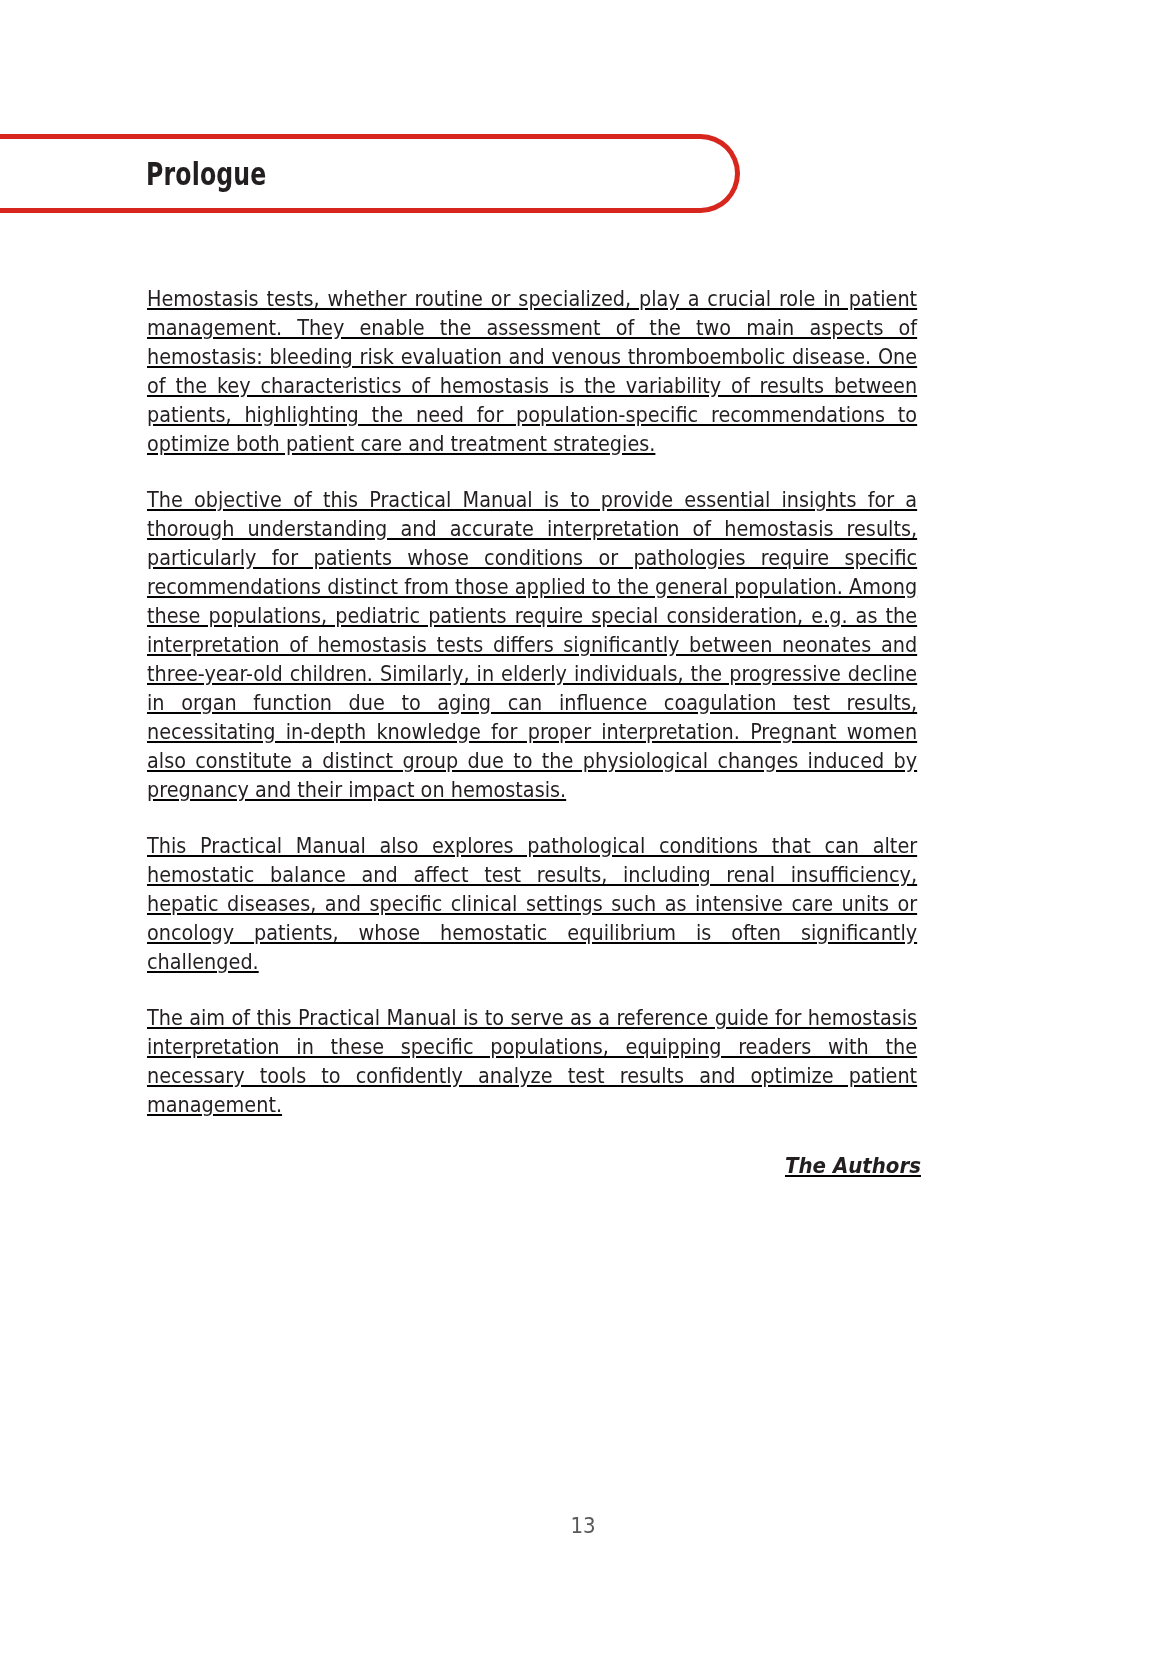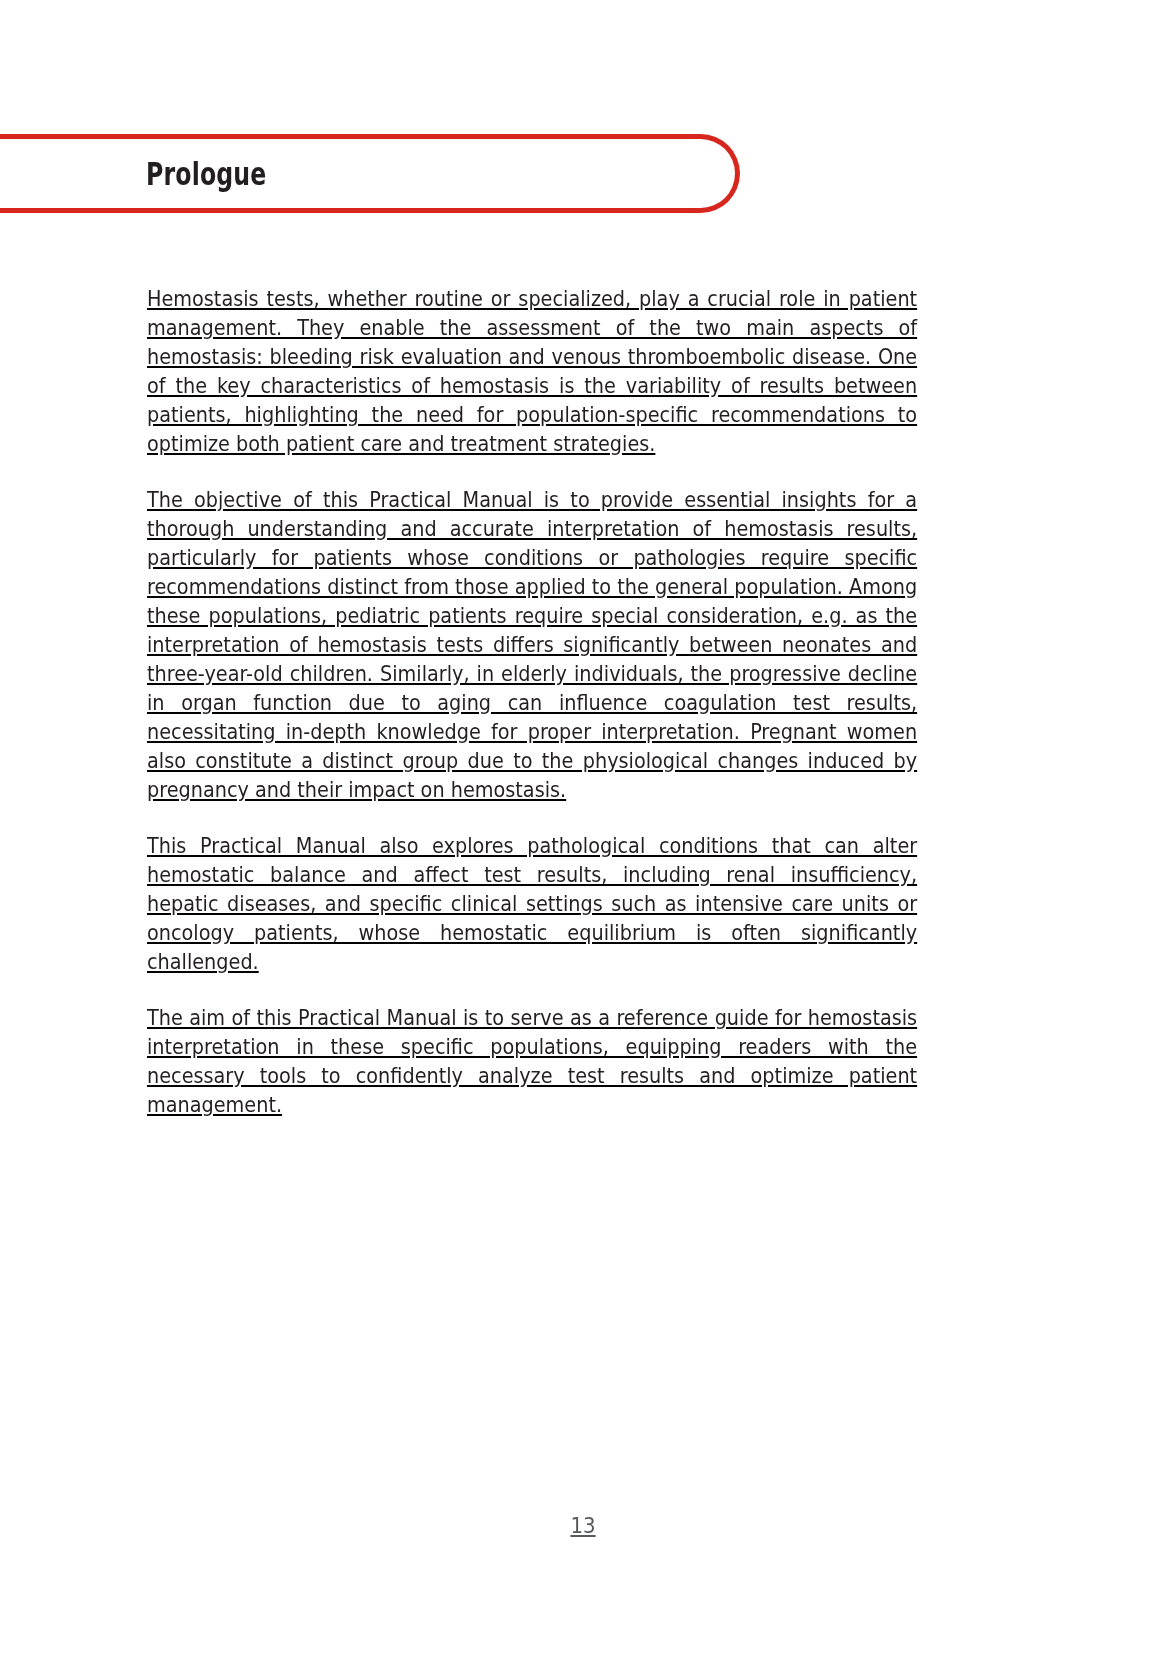--- a/index.html
+++ b/index.html
@@ -77,35 +77,35 @@
   
   .page-number {
     position: absolute;
     left: 0;
     right: 0;
     top: 1513px;
     text-align: center;
     font-family: "Liberation Sans Narrow", "DejaVu Sans Condensed", "Liberation Sans", sans-serif;
     font-size: 22px;
     color: #58595b;
-    text-decoration: underline;
   }
 </style>
 </head>
 <body>
 
 <div class="header-banner">
   <div class="header-title">Prologue</div>
 </div>
 
 <div class="content">
 
   <p class="para">Hemostasis tests, whether routine or specialized, play a crucial role in patient management. They enable the assessment of the two main aspects of hemostasis: bleeding risk evaluation and venous thromboembolic disease. One of the key characteristics of hemostasis is the variability of results between patients, highlighting the need for population-specific recommendations to optimize both patient care and treatment strategies.</p>
 
   <p class="para">The objective of this Practical Manual is to provide essential insights for a thorough understanding and accurate interpretation of hemostasis results, particularly for patients whose conditions or pathologies require specific recommendations distinct from those applied to the general population. Among these populations, pediatric patients require special consideration, e.g. as the interpretation of hemostasis tests differs significantly between neonates and three-year-old children. Similarly, in elderly individuals, the progressive decline in organ function due to aging can influence coagulation test results, necessitating in-depth knowledge for proper interpretation. Pregnant women also constitute a distinct group due to the physiological changes induced by pregnancy and their impact on hemostasis.</p>
 
   <p class="para">This Practical Manual also explores pathological conditions that can alter hemostatic balance and affect test results, including renal insufficiency, hepatic diseases, and specific clinical settings such as intensive care units or oncology patients, whose hemostatic equilibrium is often significantly challenged.</p>
 
   <p class="para">The aim of this Practical Manual is to serve as a reference guide for hemostasis interpretation in these specific populations, equipping readers with the necessary tools to confidently analyze test results and optimize patient management.</p>
 
+  <div class="signature">The Authors</div>
 </div>
 
 <div class="page-number">13</div>
 
 </body></html>

